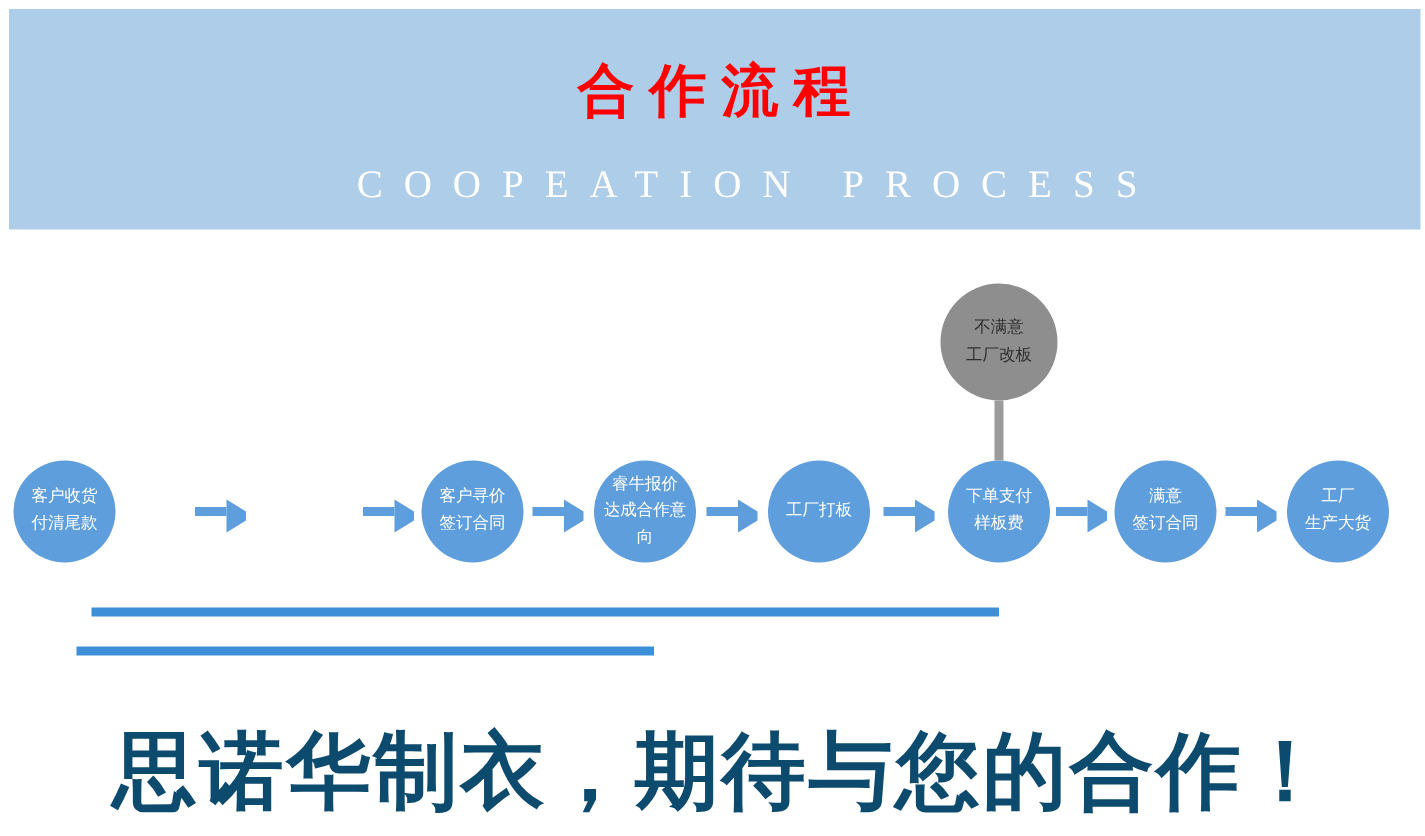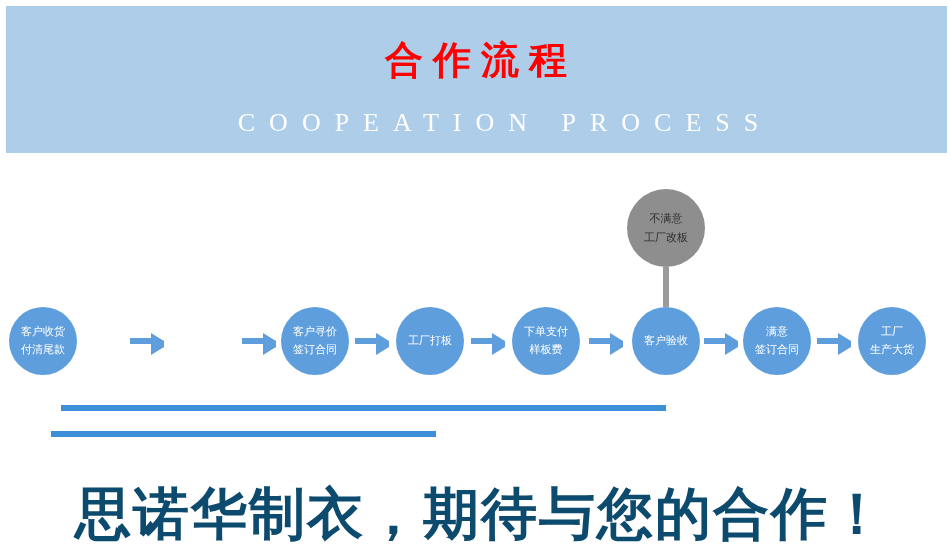--- a/index.html
+++ b/index.html
@@ -57,24 +57,25 @@
   </div>
 
   <div class="flow">
 
     <div class="branch-node">不满意
 工厂改板</div>
     <div class="branch-connector"></div>
 
     <div class="step">客户寻价
 签订合同</div>
+    <div class="step">睿牛报价
+达成合作意向</div>
     <div class="step">工厂打板</div>
     <div class="step">下单支付
 样板费</div>
-    <div class="step">客户验收</div>
     <div class="step">满意
 签订合同</div>
     <div class="step">工厂
 生产大货</div>
     <div class="step">客户收货
 付清尾款</div>
 
     <div class="arrow arrow-1">
         <span class="shaft"></span>
         <span class="head"></span>

